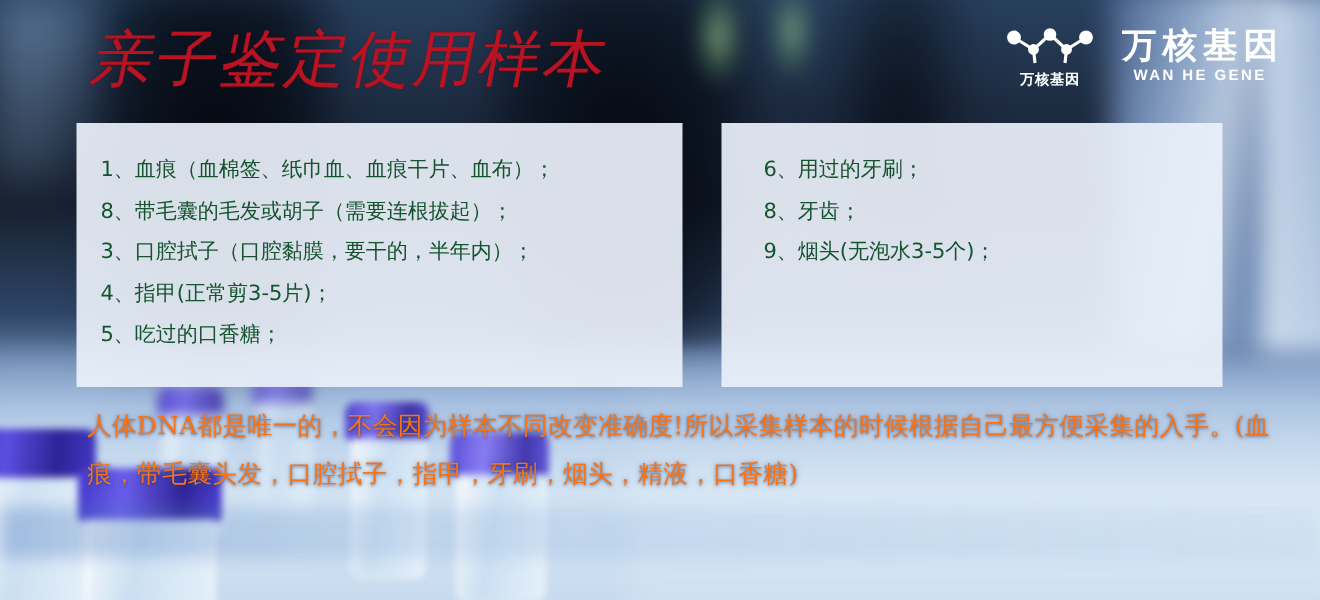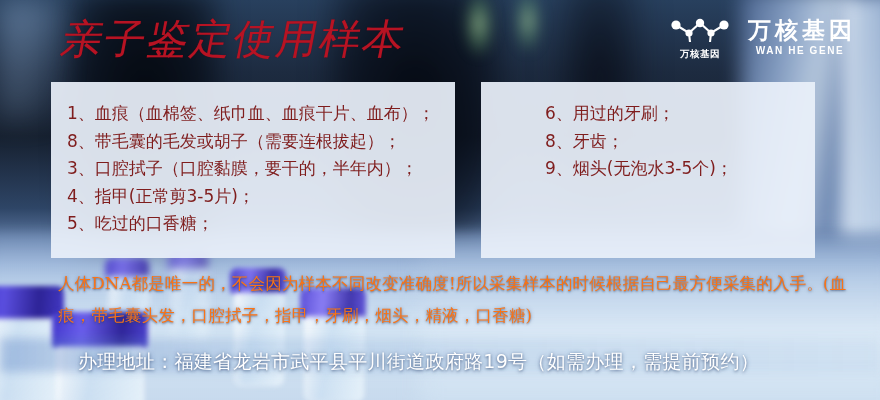--- a/index.html
+++ b/index.html
@@ -213,28 +213,28 @@
   }
   .panel-left  { left: 51px;  width: 404px; }
   .panel-right { left: 481px; width: 334px; }
 
   .sample-list {
     list-style: none;
     margin: 0;
     padding: 18px 0 0 0;
   }
   .sample-list li {
-    color: #7f1d1d;
-    font-size: 17px;
+    color: #14532d;
+    font-size: 14px;
     line-height: 27.5px;
     white-space: nowrap;
     font-family: "DejaVu Sans", "Liberation Sans", sans-serif;
   }
   .panel-left .sample-list li  { padding-left: 16px; }
-  .panel-right .sample-list li { padding-left: 28px; margin-left: 36px; }
+  .panel-right .sample-list li { padding-left: 28px; }
 
   
   .note {
     position: absolute;
     left: 58px; top: 268px;
     width: 790px;
     color: #f97316;
     font-size: 16.5px;
     line-height: 32px;
     font-family: "DejaVu Serif", "Liberation Serif", serif;
@@ -337,15 +337,14 @@
 
   <div class="panel panel-right">
     <ul class="sample-list">
       <li>6、用过的牙刷；</li>
       <li>8、牙齿；</li>
       <li>9、烟头(无泡水3-5个)；</li>
     </ul>
   </div>
 
   <div class="note">人体DNA都是唯一的，不会因为样本不同改变准确度!所以采集样本的时候根据自己最方便采集的入手。(血痕，带毛囊头发，口腔拭子，指甲，牙刷，烟头，精液，口香糖)</div>
-  <div class="address">办理地址：福建省龙岩市武平县平川街道政府路19号（如需办理，需提前预约）</div>
 
 </div>
 
 </body></html>

